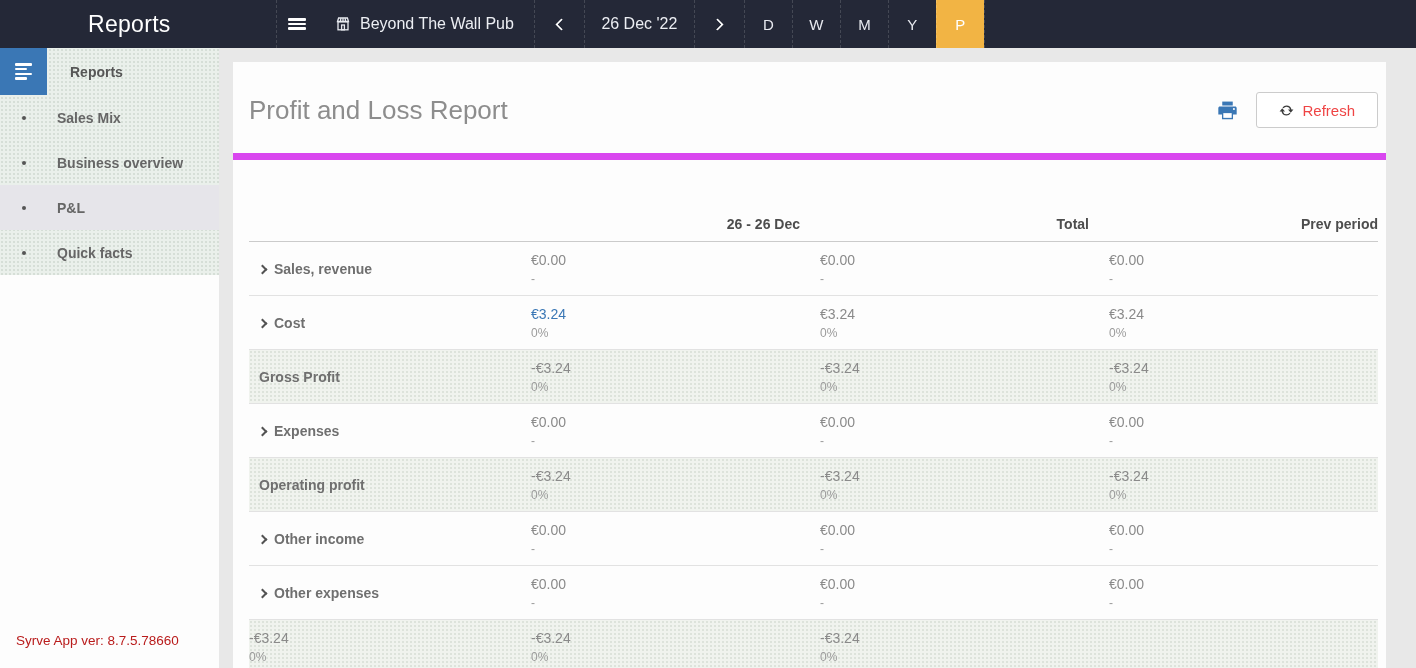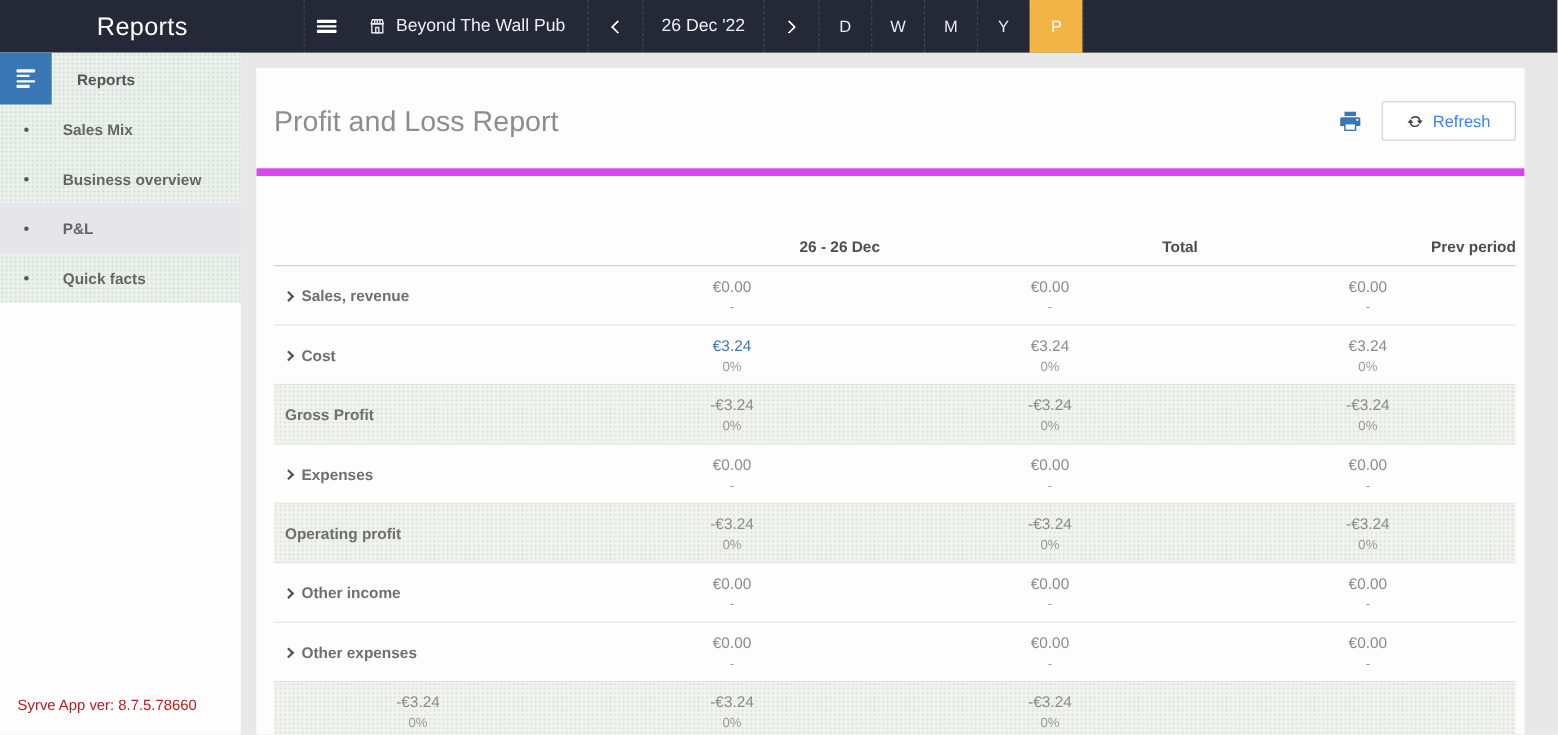--- a/index.html
+++ b/index.html
@@ -51,31 +51,31 @@
   .sb-item .label { margin-left: 31px; }
   .sb-version { margin-top: auto; padding: 0 16px 20px 16px; font-size: 13.5px; color: #b91c1c; }
 
   
   .main { flex: 1; background: #e8e8e8; padding: 14px 30px 0 14px; min-width: 0; overflow: hidden; }
   .card { background: #fdfdfd; height: 100%; overflow: hidden; }
   .card-header { display: flex; justify-content: space-between; align-items: center; padding: 30px 8px 25px 16px; border-bottom: 7px solid #d946ef; }
   .report-title { font-size: 26px; font-weight: 400; color: #8d8d8d; }
   .header-actions { display: flex; align-items: center; gap: 18px; }
   .print-btn { display: flex; align-items: center; cursor: pointer; }
-  .refresh-btn { display: flex; align-items: center; gap: 8px; background: #fff; border: 1px solid #ccc; border-radius: 3px; height: 36px; padding: 0 22px; font-family: "Liberation Sans", sans-serif; font-size: 15px; color: #3b82f6; cursor: pointer; }
+  .refresh-btn { display: flex; align-items: center; gap: 8px; background: #fff; border: 1px solid #ccc; border-radius: 3px; height: 36px; padding: 0 22px; font-family: "Liberation Sans", sans-serif; font-size: 15px; color: #ef4444; cursor: pointer; }
 
   
   .table { padding: 0 8px 0 16px; }
   .t-row { display: grid; grid-template-columns: 1fr 269px 269px 269px; border-bottom: 1px solid #e2e2e2; gap: 20px; }
   .t-head { height: 82px; border-bottom: 1px solid #cbcbcb; }
   .t-col-h { display: flex; align-items: flex-end; justify-content: flex-end; padding-bottom: 9px; font-size: 14px; font-weight: bold; color: #4d4d4d; }
   .t-label-cell { display: flex; align-items: center; gap: 8px; padding-left: 10px; }
   .t-label { font-size: 14px; font-weight: bold; color: #6f6f6f; }
   .x-chev { width: 7px; height: 7px; border-right: 2.4px solid #535353; border-bottom: 2.4px solid #535353; transform: rotate(-45deg); margin-top: 1px; flex: 0 0 7px; }
-  .t-num-cell { height: 53px; display: flex; flex-direction: column; align-items: center; justify-content: center; }
+  .t-num-cell { height: 53px; display: flex; flex-direction: column; align-items: flex-start; justify-content: center; }
   .t-val { font-size: 14px; color: #8a8a8a; }
   .t-val.link { color: #3a77b5; cursor: pointer; }
   .t-sub { font-size: 12px; color: #9b9b9b; margin-top: 4px; }
   .t-row.shaded { background-color: #f0f3ee; background-image: radial-gradient(rgba(145,165,145,.20) .8px, transparent 1px); background-size: 4px 4px; }
 </style>
 </head>
 <body>
 
 <div class="app">
 

